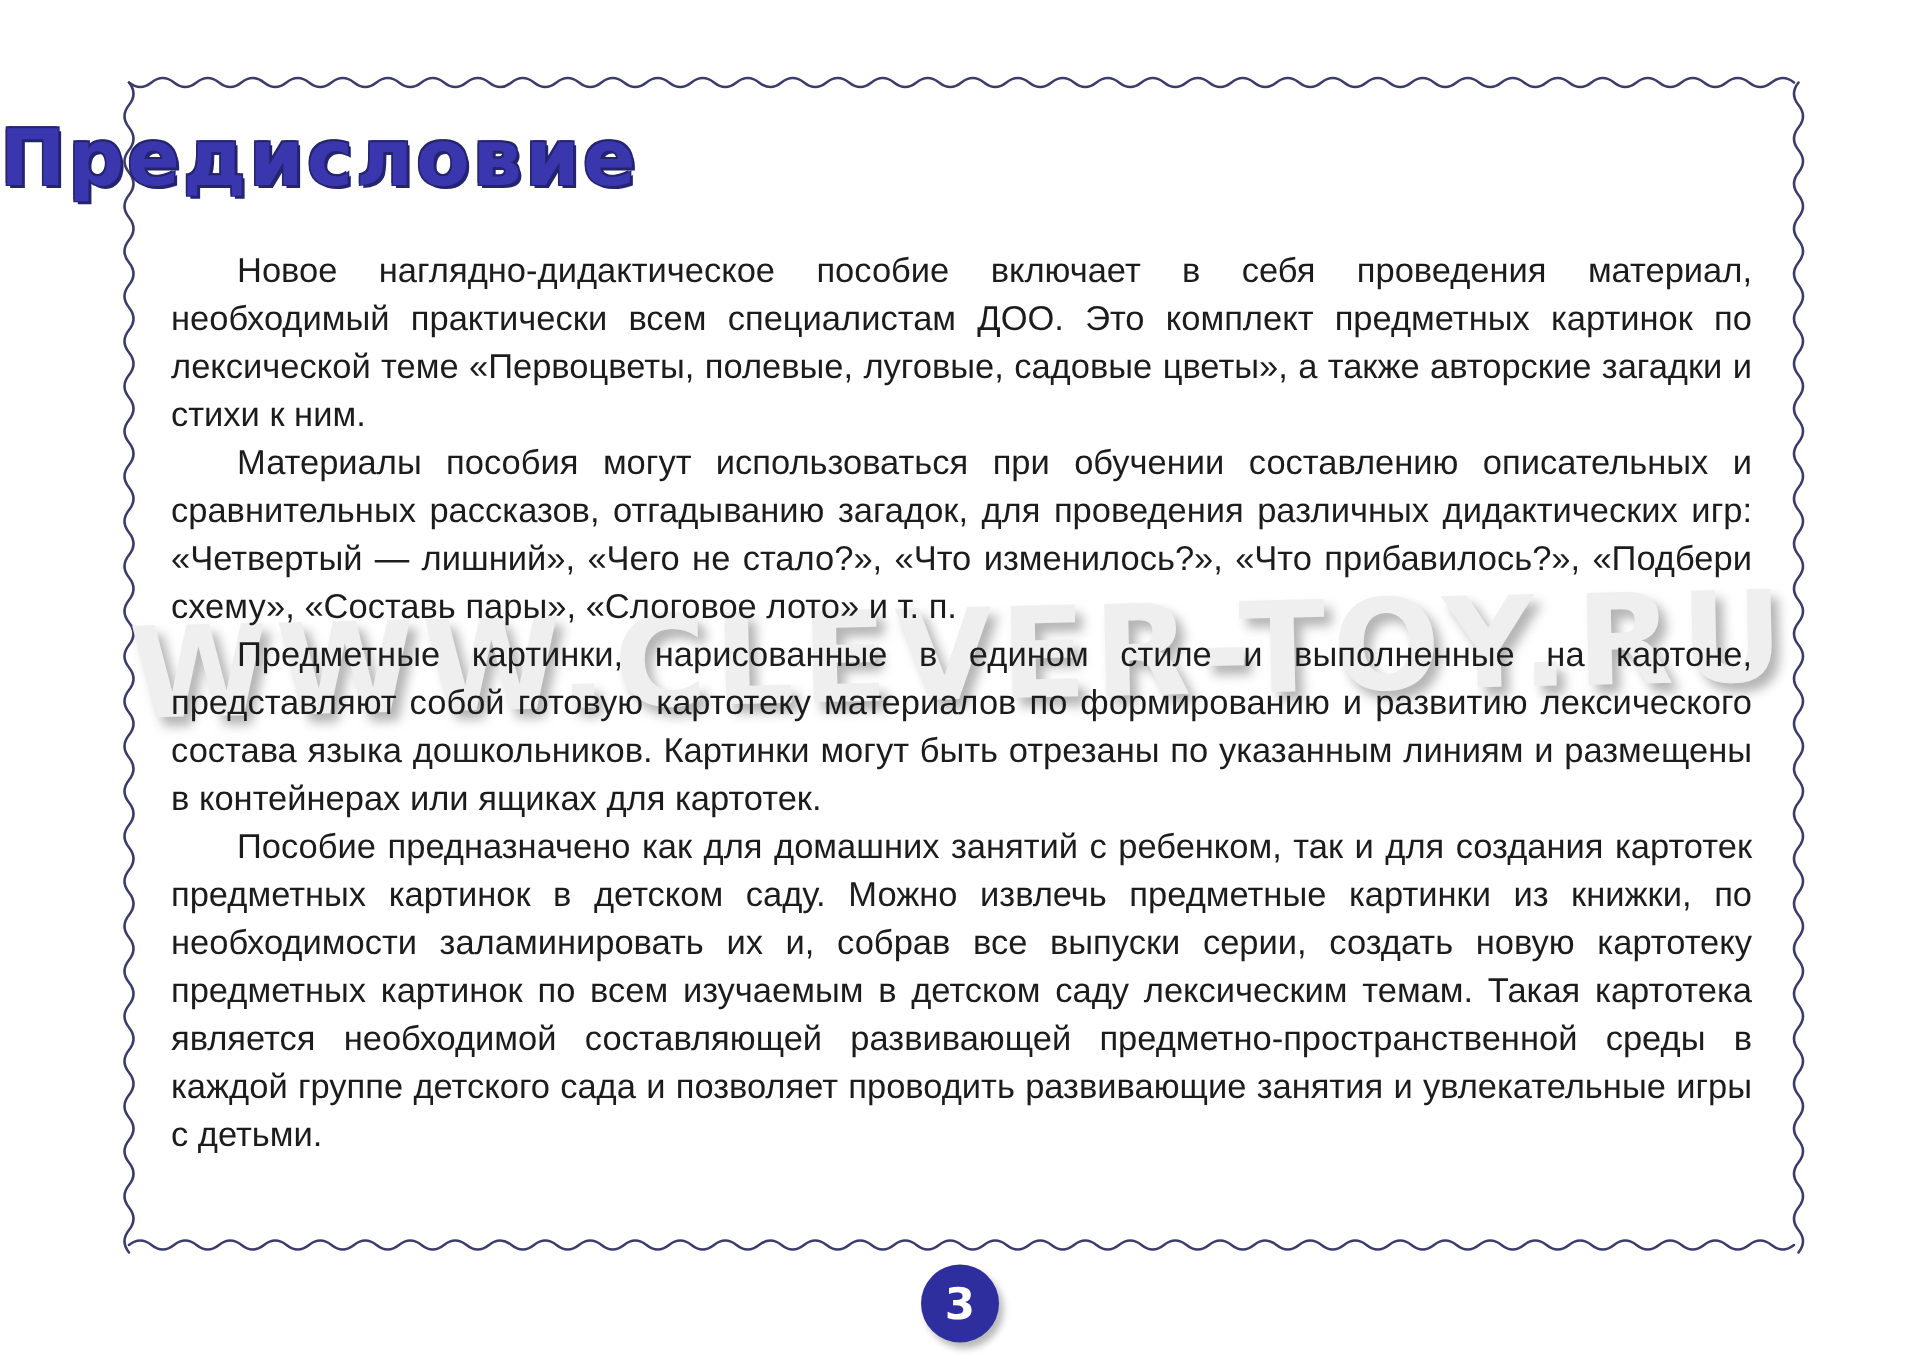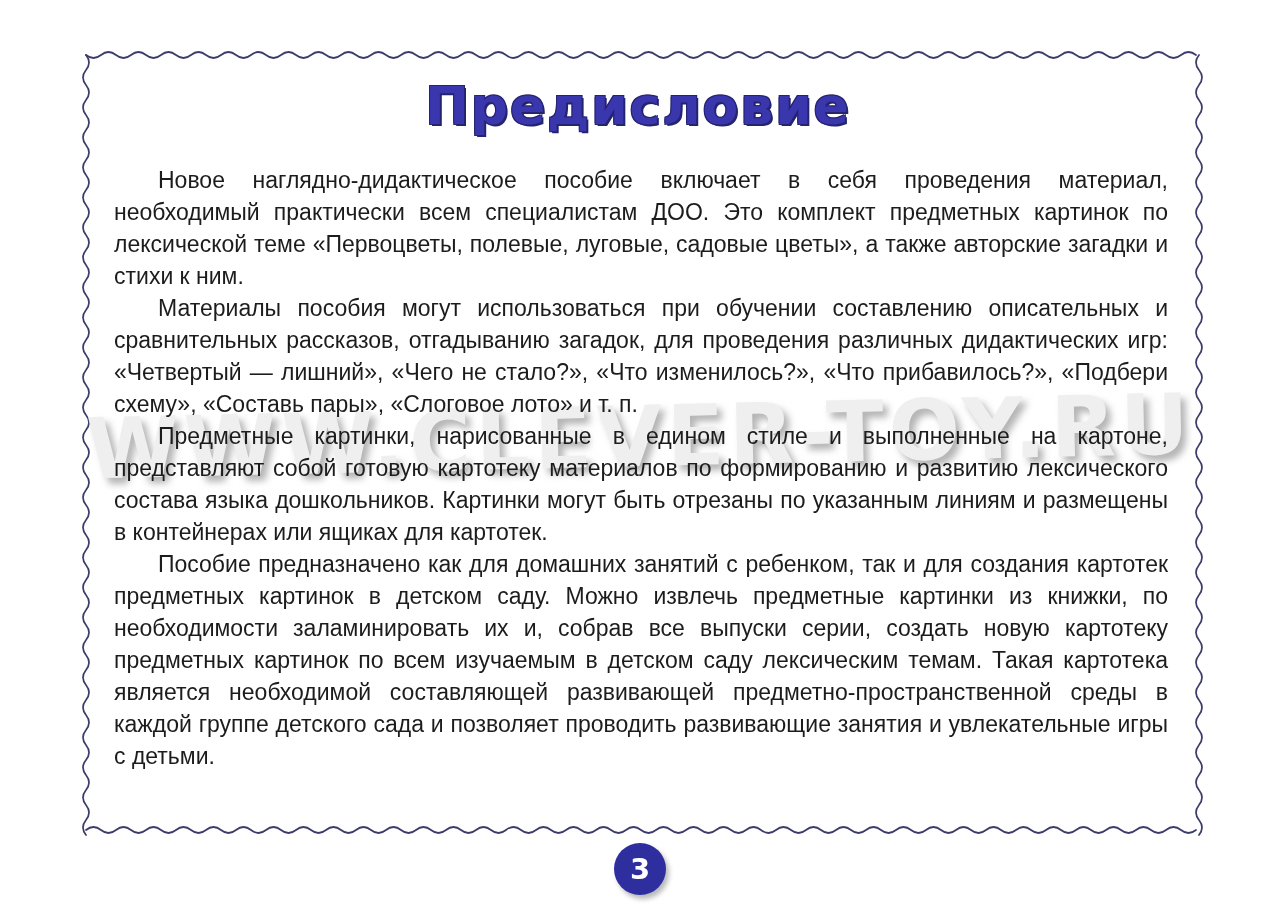--- a/index.html
+++ b/index.html
@@ -23,21 +23,21 @@
     width: 1280px;
     height: 906px;
     pointer-events: none;
   }
   .title {
     position: absolute;
     top: 76px;
     left: 0;
     width: 1276px;
     margin: 0;
-    text-align: center;
+    text-align: left;
     font-family: "DejaVu Sans", sans-serif;
     font-weight: bold;
     font-size: 52px;
     letter-spacing: 2px;
     color: var(--title, #3a36ae);
     text-shadow:
       -1px -1px 0 #24246f,
        1px -1px 0 #24246f,
       -1px  1px 0 #24246f,
        2px  2px 0 #24246f;

